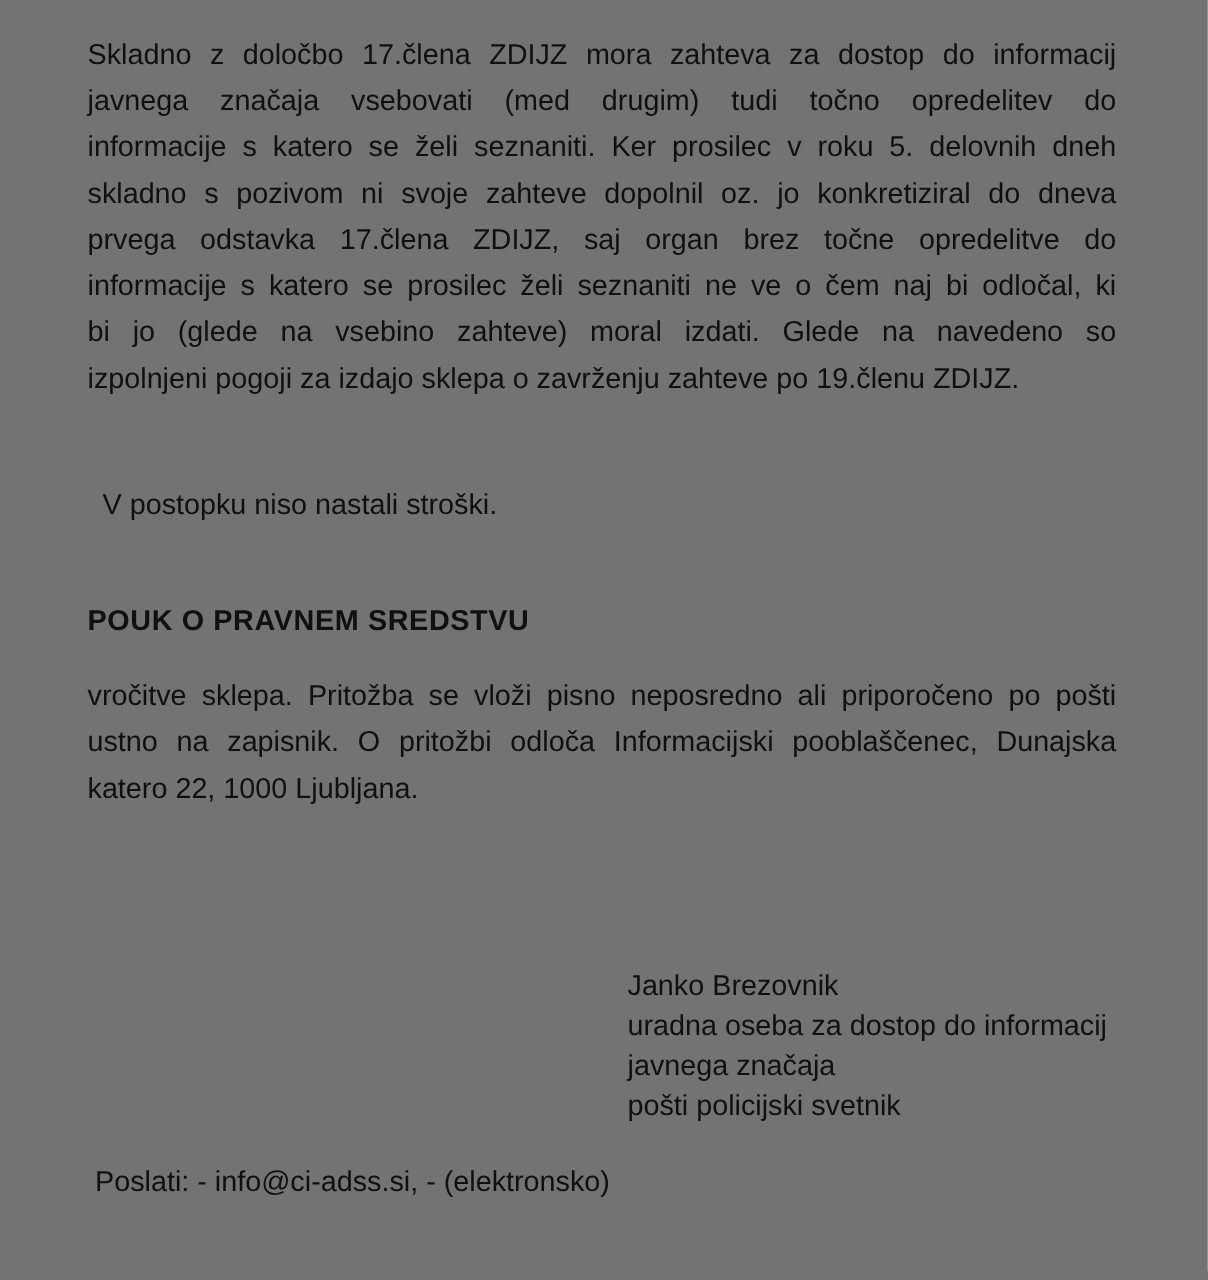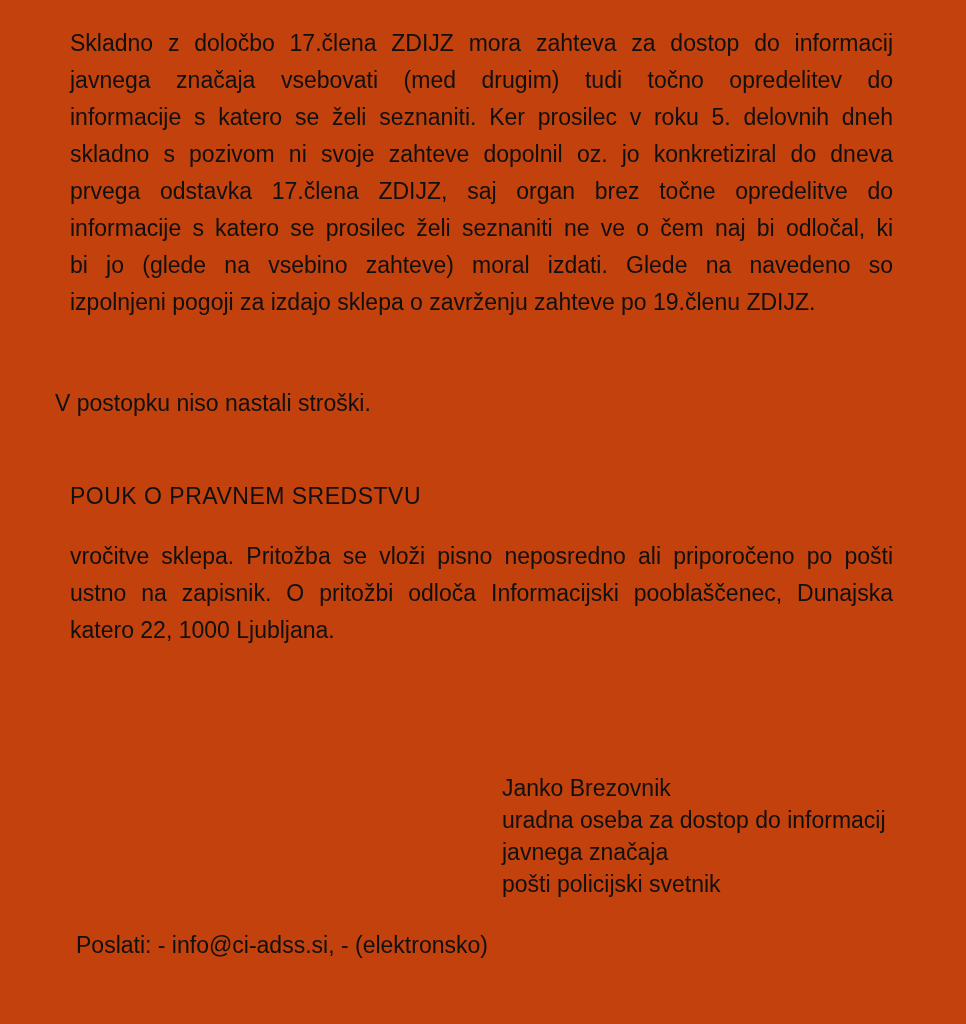--- a/index.html
+++ b/index.html
@@ -10,21 +10,21 @@
     width: 966px;
     height: 1024px;
     background: #ffffff;
     font-family: "Liberation Sans", "DejaVu Sans", sans-serif;
     color: #101010;
   }
   .page {
     position: relative;
     width: 966px;
     height: 1024px;
-    background: #c2410c;
+    background: #737373;
     overflow: hidden;
   }
   .block {
     position: absolute;
     font-size: 23px;
     line-height: 37px;
     color: #101010;
     white-space: normal;
   }
   .para {
@@ -34,21 +34,21 @@
   
   .jline {
     text-align: justify;
     text-align-last: justify;
   }
   .jline.last {
     text-align: right;
     text-align-last: left;
   }
   .heading {
-    font-weight: 400;
+    font-weight: 700;
     letter-spacing: 0.5px;
   }
   .signature {
     line-height: 32px;
   }
 </style>
 </head>
 <body>
 
 <div class="page">
@@ -57,21 +57,21 @@
     <div class="jline">Skladno z določbo 17.člena ZDIJZ mora zahteva za dostop do informacij</div>
     <div class="jline">javnega značaja vsebovati (med drugim) tudi točno opredelitev do</div>
     <div class="jline">informacije s katero se želi seznaniti. Ker prosilec v roku 5. delovnih dneh</div>
     <div class="jline">skladno s pozivom ni svoje zahteve dopolnil oz. jo konkretiziral do dneva</div>
     <div class="jline">prvega odstavka 17.člena ZDIJZ, saj organ brez točne opredelitve do</div>
     <div class="jline">informacije s katero se prosilec želi seznaniti ne ve o čem naj bi odločal, ki</div>
     <div class="jline">bi jo (glede na vsebino zahteve) moral izdati.  Glede na navedeno so</div>
     <div class="jline last">izpolnjeni pogoji za izdajo sklepa o zavrženju zahteve po 19.členu ZDIJZ.</div>
   </div>
 
-  <div class="block" style="top:385px; left:55px; width:823px;">V postopku niso nastali stroški.</div>
+  <div class="block" style="top:385px; left:82px; width:823px;">V postopku niso nastali stroški.</div>
 
   <div class="block heading" style="top:478px; left:70px; width:823px;">POUK O PRAVNEM SREDSTVU</div>
 
   <div class="block para" style="top:538px">
     <div class="jline">vročitve sklepa. Pritožba se vloži pisno neposredno ali priporočeno po pošti</div>
     <div class="jline">ustno na zapisnik. O pritožbi odloča Informacijski pooblaščenec, Dunajska</div>
     <div class="jline last">katero 22, 1000 Ljubljana.</div>
   </div>
 
   <div class="block signature" style="top:772px; left:502px; width:460px;">

